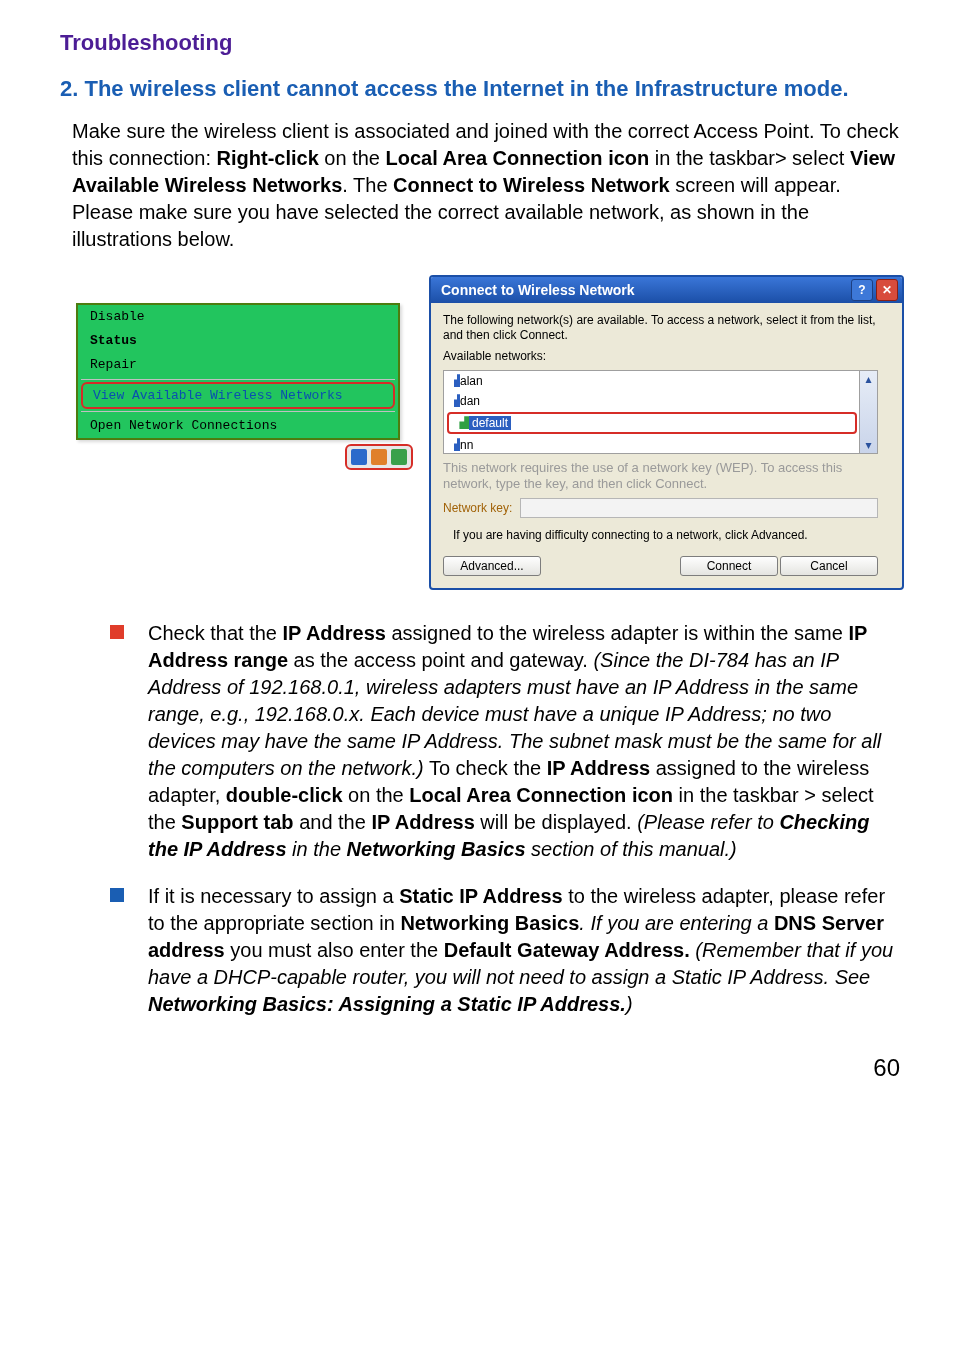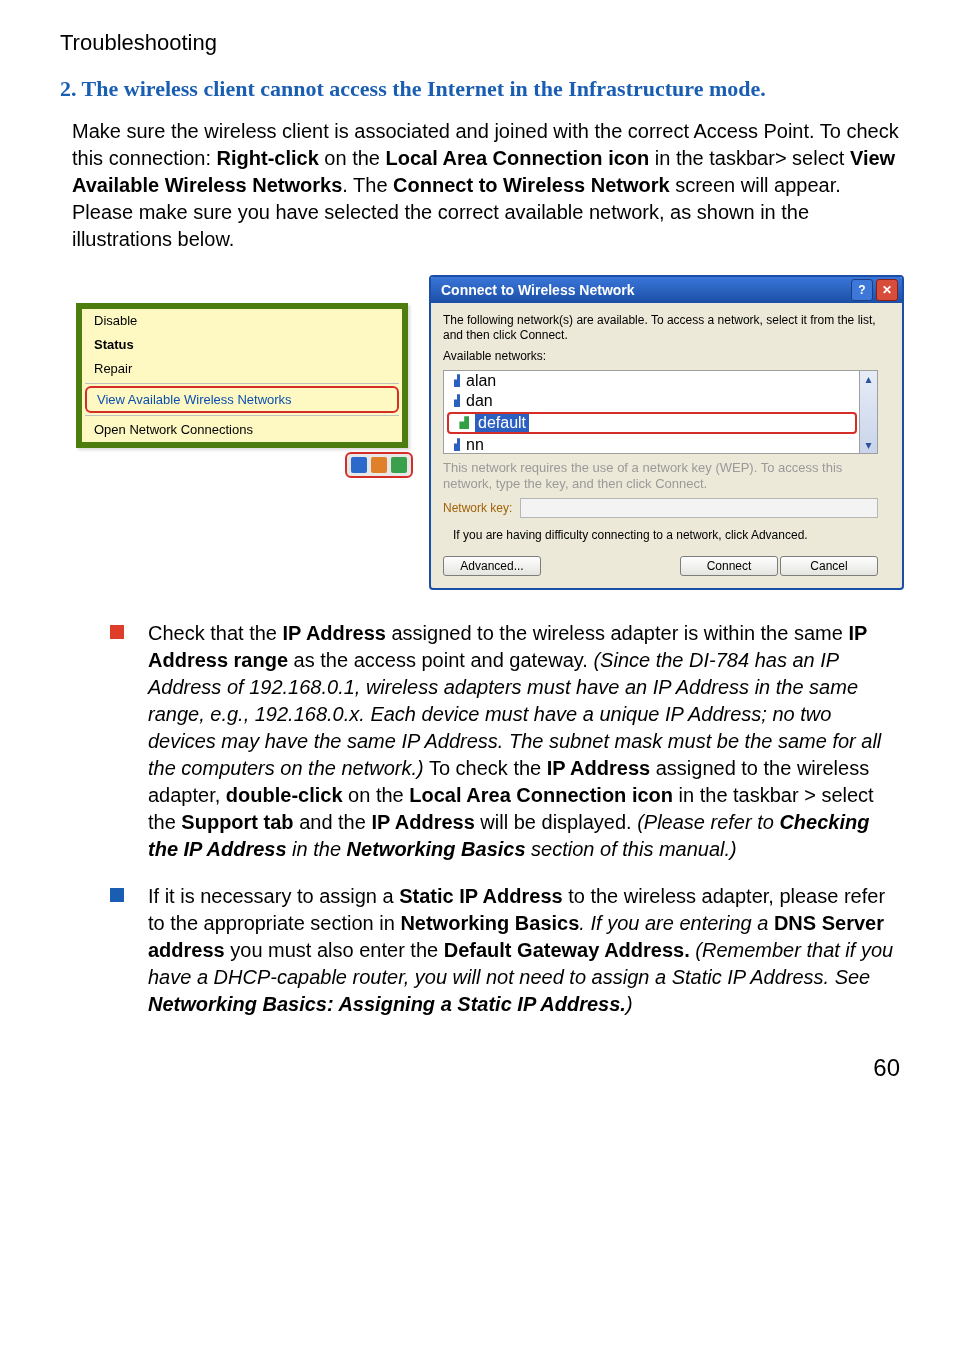--- a/index.html
+++ b/index.html
@@ -8,31 +8,30 @@
     font-family: Arial, Helvetica, sans-serif;
     background: #fff;
     width: 954px;
     font-size: 20px;
     color: #000;
   }
   .page {
     padding: 30px 50px 40px 60px;
   }
   .section-title {
-    color: #000000;
-    font-weight: normal;
+    color: #4c1d95;
+    font-weight: bold;
     font-size: 22px;
     margin-bottom: 18px;
   }
   .sub-title {
     color: #1a5eb3;
     font-weight: bold;
     font-size: 22px;
     line-height: 1.35;
-    font-family: Liberation Serif, serif;
   }
   .intro {
     font-size: 20px;
     line-height: 1.35;
     margin: 14px 0 22px 12px;
   }
   .bold { font-weight: bold; }
   .italic { font-style: italic; }
   .figures {
     display: flex;
@@ -40,23 +39,23 @@
     margin: 10px 0 30px 0;
     align-items: flex-start;
   }
 
   
   .ctx-wrap {
     flex: 0 0 355px;
     padding-top: 28px;
   }
   .ctx-menu {
-    border: 6px solid #4d7c0f;
-    background: #fef9c3;
-    font-family: Liberation Sans, sans-serif;
+    border: 2px solid #4d7c0f;
+    background: #22c55e;
+    font-family: Liberation Mono, monospace;
     font-size: 13px;
     color: #000;
     margin-left: 16px;
     width: 320px;
     box-shadow: 2px 2px 3px rgba(0,0,0,0.15);
   }
   .ctx-item {
     padding: 3px 12px;
     line-height: 18px;
   }
@@ -149,23 +148,22 @@
     display:flex; flex-direction:column; justify-content:space-between;
   }
   .net-scroll .arr {
     height: 16px;
     display:flex; align-items:center; justify-content:center;
     color:#2a529e; font-size:12px;
   }
   .net-items { margin-right:17px; }
   .net-item {
     display:flex; align-items:center;
-    gap:6px;
     padding: 1px 6px 1px 6px;
-    font-size: 16px;
+    font-size: 12px;
     height: 18px;
   }
   .net-item.sel {
     border:2px solid #d62d27;
     border-radius: 4px;
     height: 18px;
     padding: 0 4px;
     margin: 1px 3px;
   }
   .net-item.sel .sig { background:#30a043; }

